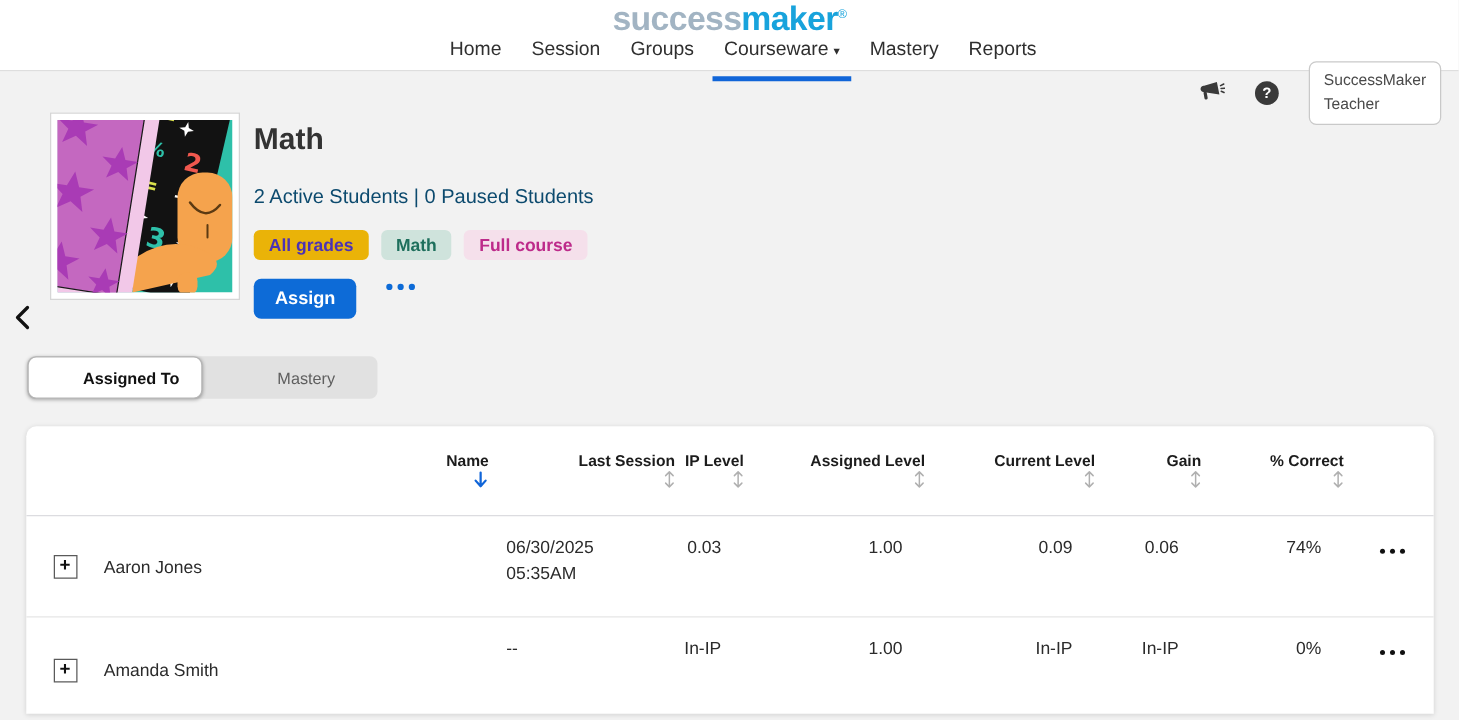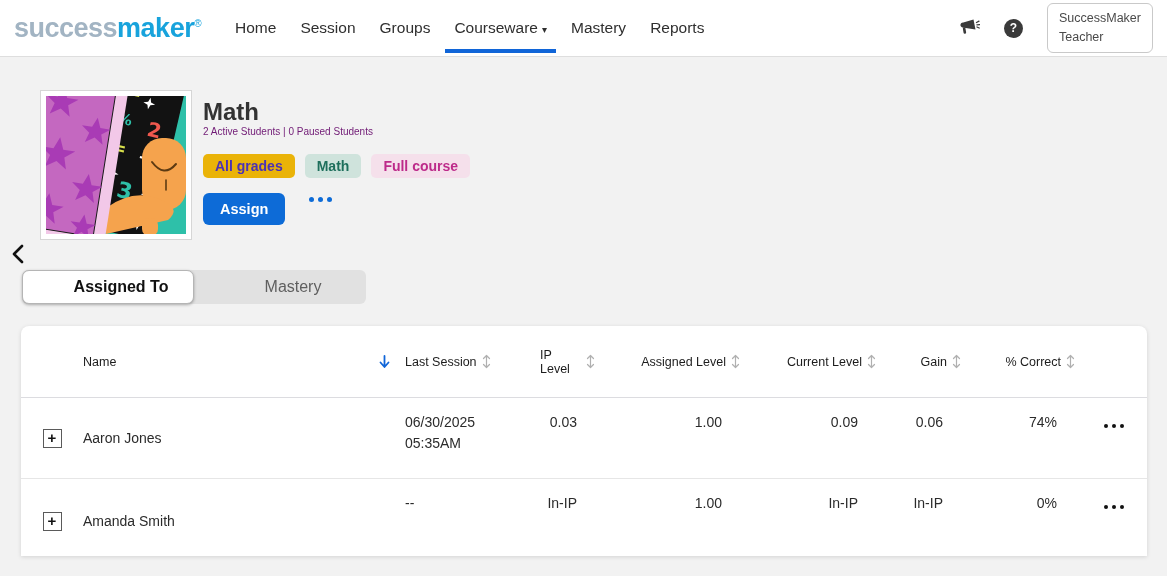--- a/index.html
+++ b/index.html
@@ -6,21 +6,21 @@
   html, body { width: 1167px; height: 576px; overflow: hidden; }
   body {
     font-family: "Liberation Sans", sans-serif;
     background: #f2f2f2;
     color: #2d2d2d;
   }
 
   
   .topbar {
     height: 57px; background: #ffffff; border-bottom: 1px solid #dedede;
-    display: flex; align-items: center; padding: 0 14px; position: relative;
+    display: flex; align-items: center; padding: 0 14px; position: relative; flex-direction: column;
   }
   .logo { font-size: 27px; font-weight: 700; letter-spacing: -0.5px; cursor: pointer; white-space: nowrap; }
   .logo .l1 { color: #a2b4c3; }
   .logo .l2 { color: #18a3dc; }
   .logo .reg { font-size: 10px; color: #18a3dc; vertical-align: super; font-weight: 400; }
   .nav { display: flex; margin-left: 22px; }
   .nav-item {
     position: relative; font-size: 15.5px; font-weight: 500; color: #2f2f2f;
     padding: 0 9px; margin: 0 3px; cursor: pointer; white-space: nowrap;
   }
@@ -46,21 +46,21 @@
   .content { position: relative; }
   .back-chevron { position: absolute; left: 11px; top: 153px; cursor: pointer; }
   .course-section { display: flex; margin: 33px 0 0 40px; }
   .course-image {
     width: 152px; height: 150px; border: 1px solid #d6d6d6; background: #fff;
     padding: 5px; flex-shrink: 0;
   }
   .course-image svg { display: block; }
   .course-info { margin-left: 11px; padding-top: 8px; }
   .course-title { font-size: 24px; font-weight: 700; color: #333; }
-  .course-subtitle { font-size: 10px; color: #701a75; margin-top: 0; }
+  .course-subtitle { font-size: 16px; color: #0c4a6e; margin-top: 23px; }
   .tag-row { display: flex; gap: 10px; margin-top: 17px; }
   .tag {
     font-size: 14px; font-weight: 600; padding: 4px 12px; border-radius: 5px;
     white-space: nowrap;
   }
   .tag-grades { background: #eab308; color: #4b32b5; }
   .tag-subject { background: #cfe3dc; color: #1e6f5c; }
   .tag-course { background: #f5e0eb; color: #bd2b8a; }
   .action-row { display: flex; gap: 20px; margin-top: 15px; }
   .assign-btn {
@@ -69,42 +69,42 @@
     font-family: "Liberation Sans", sans-serif;
   }
   .dots { display: flex; gap: 4px; cursor: pointer; padding: 4px; }
   .dots i { width: 5px; height: 5px; border-radius: 50%; display: block; }
   .dots-blue i { background: #0d6bd7; }
   .dots-dark i { width: 4px; height: 4px; background: #111; }
 
   
   .tabs { display: inline-flex; background: #e1e1e1; border-radius: 6px; margin: 30px 0 0 22px; }
   .tab {
-    width: 172px; height: 34px; display: flex; align-items: center; justify-content: center;
-    font-size: 16px; color: #5f5f5f; cursor: pointer; border-radius: 6px; padding-left: 26px;
+    width: 140px; height: 34px; display: flex; align-items: center; justify-content: center;
+    font-size: 13px; color: #5f5f5f; cursor: pointer; border-radius: 6px; padding-left: 26px;
   }
   .tab.active {
     background: #fff; color: #111; font-weight: 700;
     border: 1px solid #b5b5b5; box-shadow: 0 1px 3px rgba(0,0,0,0.3);
     border-radius: 7px;
   }
 
   
   .table-card {
     background: #fff; margin: 22px 20px 0 21px; border-radius: 8px 8px 0 0;
     box-shadow: 0 1px 4px rgba(0,0,0,0.13); height: 230px; overflow: hidden;
   }
   .trow {
     display: grid;
     grid-template-columns: 62px 1fr 135px 61px 145px 136px 85px 114px 66px;
     align-items: center;
   }
   .thead { height: 72px; border-bottom: 1px solid #dcdce0; }
-  .th { font-size: 12.5px; font-weight: 400; color: #1c1c1c; cursor: pointer;
-        display: flex; align-items: center; }
+  .th { font-size: 12.5px; font-weight: 700; color: #1c1c1c; cursor: pointer;
+        display: flex; align-items: flex-end; flex-direction: column; }
   .th.num { justify-content: flex-end; padding-right: 6px; }
   .th .sorticon { margin-left: 5px; display: inline-flex; }
   .th-name { justify-content: space-between; padding-right: 14px; }
   .tbody-row { border-bottom: 1px solid #e6e6e6; }
   .row-1 { height: 81px; }
   .row-2 { height: 85px; }
   .td { font-size: 14px; color: #2b2b2b; }
   .td.num { text-align: right; padding-right: 24px; align-self: start; padding-top: 16px; }
   .td.session { align-self: start; padding-top: 14px; line-height: 1.5; }
   .expand-cell { display: flex; justify-content: center; }

